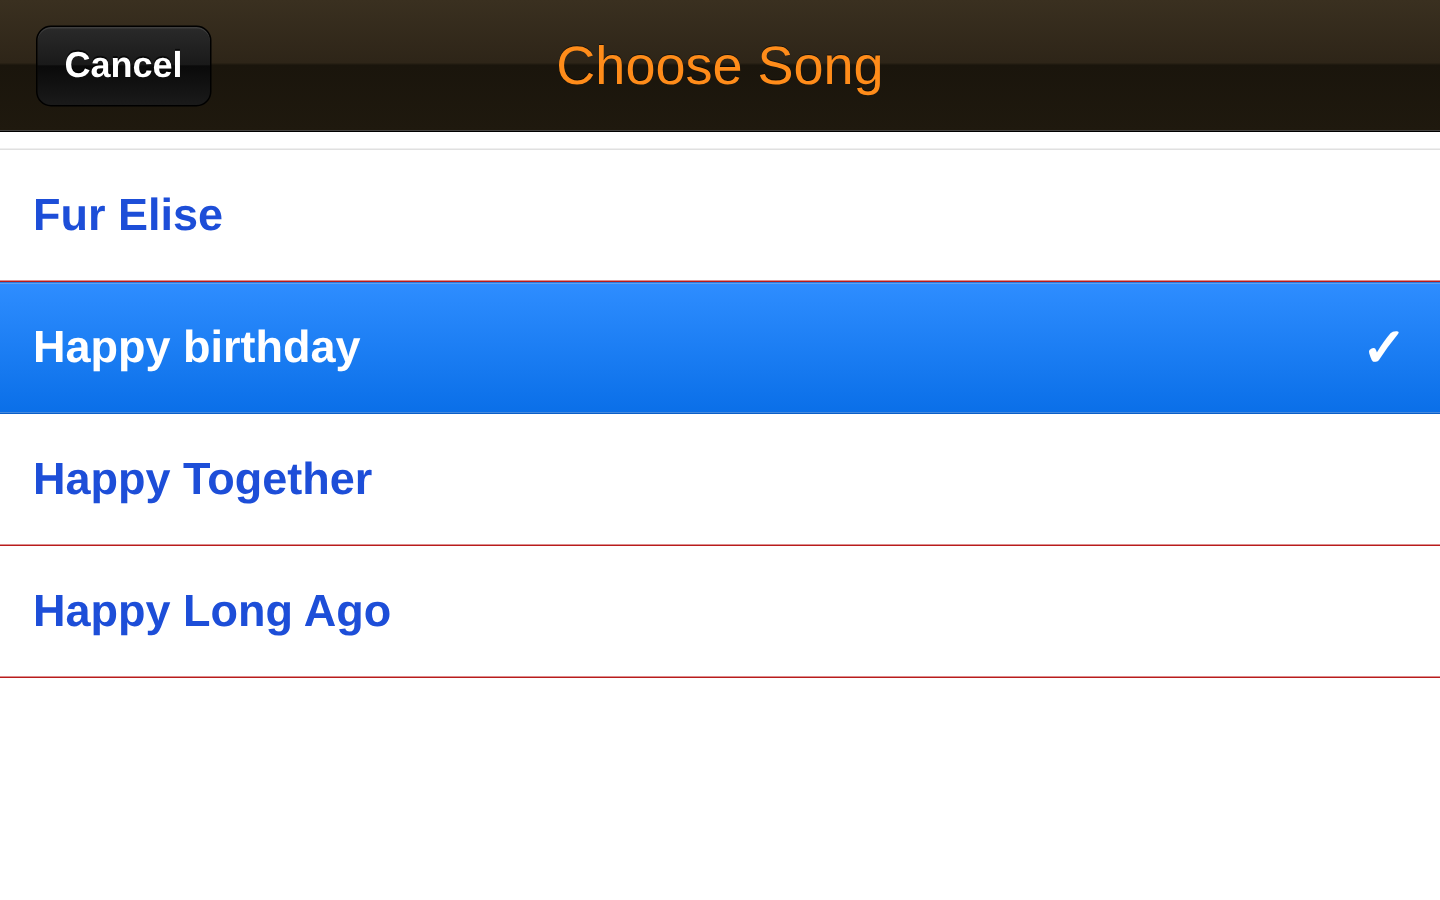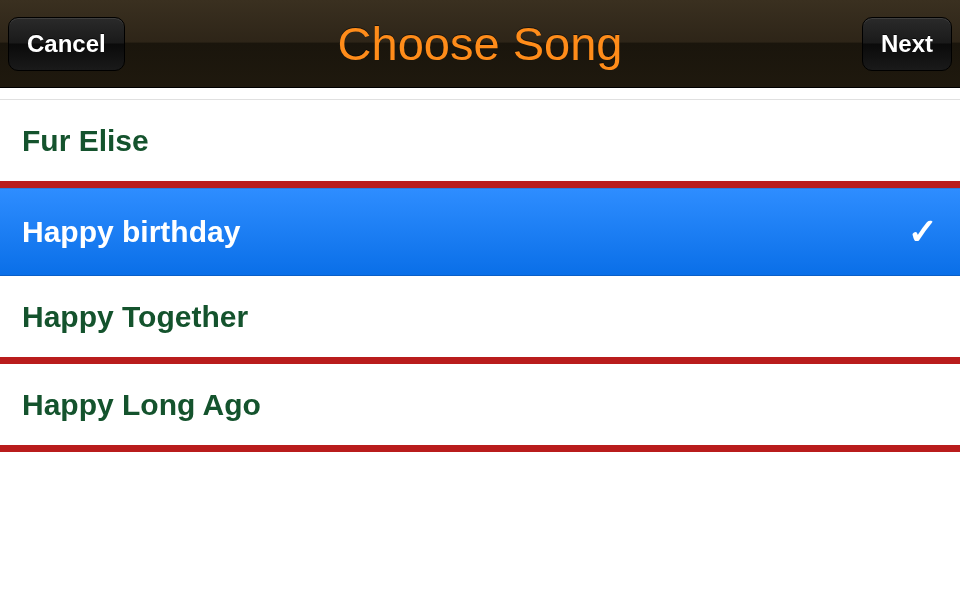--- a/index.html
+++ b/index.html
@@ -13,30 +13,30 @@
       height: 600px;
       overflow: hidden;
       background: #fff;
     }
     .navbar {
       height: 88px;
       background: linear-gradient(to bottom, #3a3020 0%, #2e2518 48%, #1a150c 50%, #1f190e 100%);
       display: flex;
       align-items: center;
       justify-content: space-between;
-      padding: 0 8px;
+      padding: 0 24px;
       border-bottom: 1px solid #000;
       position: relative;
     }
     .nav-title {
       position: absolute;
       left: 50%;
       transform: translateX(-50%);
       color: #ff8c1a;
-      font-size: 47px;
+      font-size: 36px;
       font-weight: 400;
       text-shadow: 0 -1px 0 rgba(0,0,0,0.5);
     }
     .nav-button {
       background: linear-gradient(to bottom, #2a2a2a 0%, #1a1a1a 48%, #0a0a0a 50%, #1a1a1a 100%);
       border: 1px solid #000;
       border-radius: 10px;
       color: #fff;
       font-size: 24px;
       font-weight: bold;
@@ -52,24 +52,24 @@
       height: 12px;
       background: #fff;
       border-bottom: 1px solid #e0e0e0;
     }
     .list-item {
       height: 88px;
       display: flex;
       align-items: center;
       justify-content: space-between;
       padding: 0 22px;
-      border-bottom: 7px solid #b91c1c;
+      border-bottom: 1px solid #b91c1c;
       font-size: 30px;
       font-weight: bold;
-      color: #14532d;
+      color: #1d4ed8;
       cursor: pointer;
     }
     .list-item.selected {
       background: linear-gradient(to bottom, #2e8dff 0%, #0a6fe8 100%);
       color: #fff;
       border-top: 1px solid #2a7de0;
       border-bottom: 1px solid #0a5fc8;
       align-items: center;
     }
     .checkmark {
@@ -77,21 +77,20 @@
       color: #fff;
       font-weight: bold;
     }
   </style>
 </head>
 <body>
 
 <div class="navbar">
   <button class="nav-button">Cancel</button>
   <div class="nav-title">Choose Song</div>
-  <button class="nav-button">Next</button>
 </div>
 
 <div class="list">
   <div class="list-spacer"></div>
   <div id="list-container">
       <div class="list-item">
         <span>Fur Elise</span>
       </div>
       <div class="list-item selected">
         <span>Happy birthday</span>

